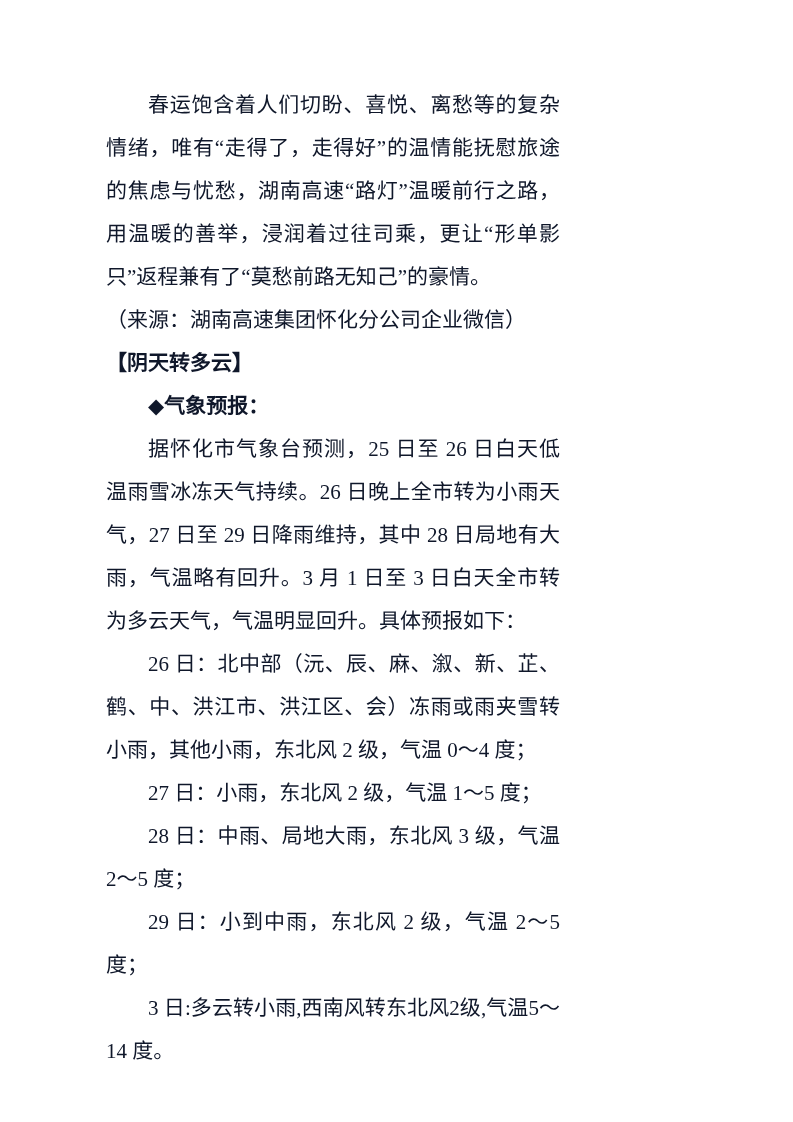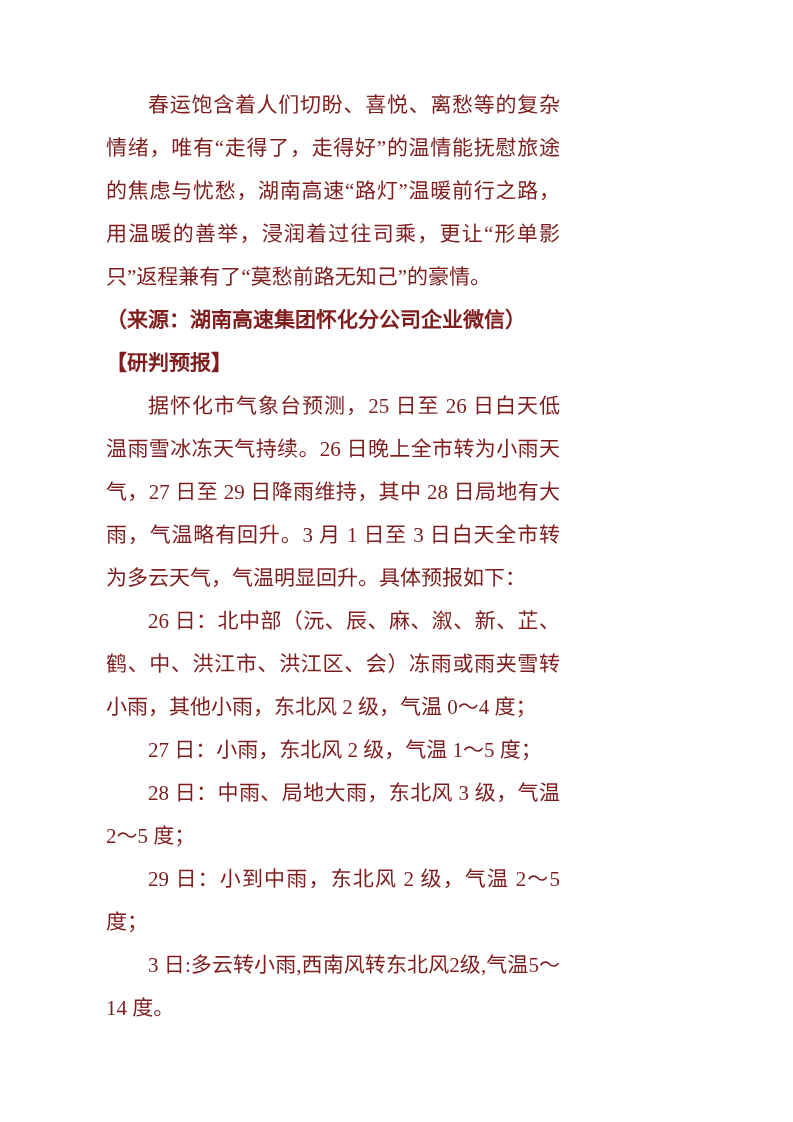--- a/index.html
+++ b/index.html
@@ -6,64 +6,64 @@
     margin: 0;
     padding: 0;
     background: #ffffff;
   }
   .page {
     position: relative;
     width: 664px;
     height: 1122px;
     box-sizing: border-box;
     background: #ffffff;
-    color: #7f1d1d;
+    color: #0f172a;
     padding: 84px 104px 16px 106px;
     font-family: "Liberation Serif", "DejaVu Serif", serif;
     font-size: 21px;
     line-height: 43px;
     overflow: hidden;
   }
   .doc-body p,
   .doc-body h2,
   .doc-body h3 {
     margin: 0;
     font-size: 21px;
     line-height: 43px;
     text-align: justify;
   }
   .para-indent {
     text-indent: 2em;
   }
   .source-line {
     text-align: right;
     text-indent: 0;
-    font-weight: bold;
   }
   .section-header {
     font-weight: bold;
     text-indent: 0;
   }
   .subsection-header {
     font-weight: bold;
     text-indent: 2em;
   }
 </style>
 </head>
 <body>
 
 <div class="page">
   <div class="doc-body">
 
     <p class="para-indent">春运饱含着人们切盼、喜悦、离愁等的复杂情绪，唯有“走得了，走得好”的温情能抚慰旅途的焦虑与忧愁，湖南高速“路灯”温暖前行之路，用温暖的善举，浸润着过往司乘，更让“形单影只”返程兼有了“莫愁前路无知己”的豪情。</p>
 
     <p class="source-line">（来源：湖南高速集团怀化分公司企业微信）</p>
 
-    <h2 class="section-header">【研判预报】</h2>
+    <h2 class="section-header">【阴天转多云】</h2>
 
+    <h3 class="subsection-header">◆气象预报：</h3>
 
     <p class="para-indent">据怀化市气象台预测，25 日至 26 日白天低温雨雪冰冻天气持续。26 日晚上全市转为小雨天气，27 日至 29 日降雨维持，其中 28 日局地有大雨，气温略有回升。3 月 1 日至 3 日白天全市转为多云天气，气温明显回升。具体预报如下：</p>
 
 
     <p class="para-indent">26 日：北中部（沅、辰、麻、溆、新、芷、鹤、中、洪江市、洪江区、会）冻雨或雨夹雪转小雨，其他小雨，东北风 2 级，气温 0～4 度；</p>
 
     <p class="para-indent">27 日：小雨，东北风 2 级，气温 1～5 度；</p>
 
     <p class="para-indent">28 日：中雨、局地大雨，东北风 3 级，气温 2～5 度；</p>
 

